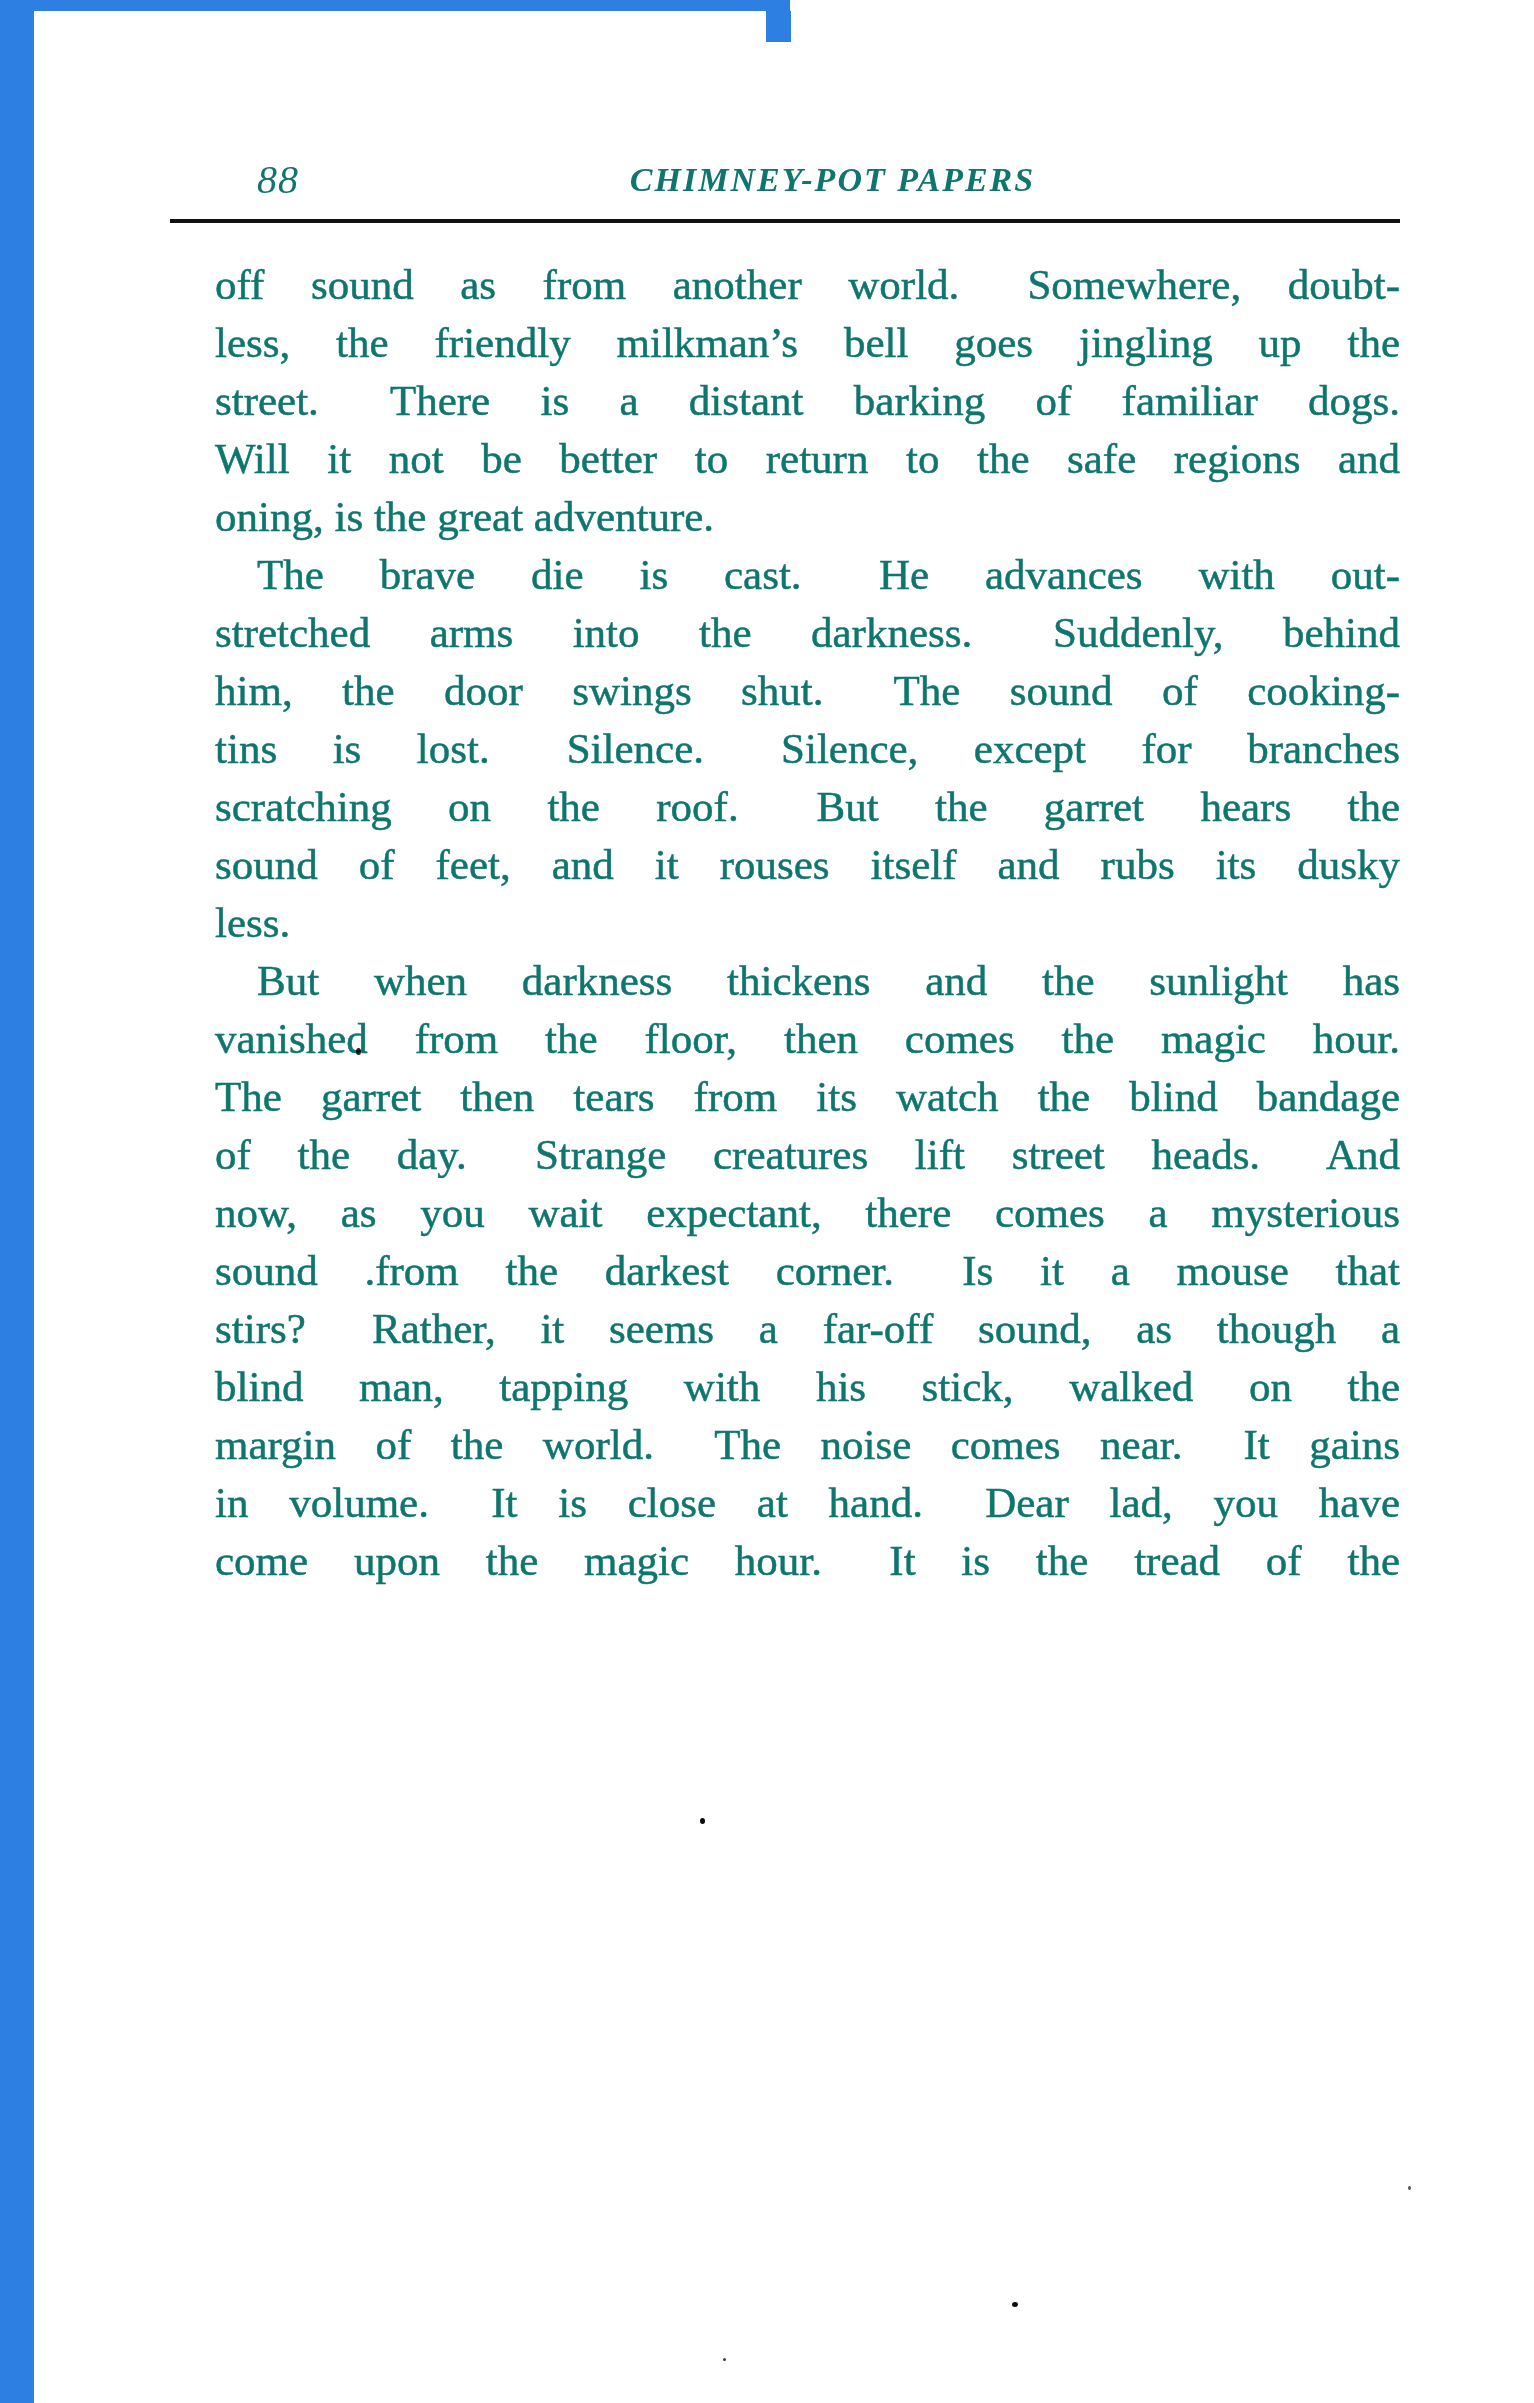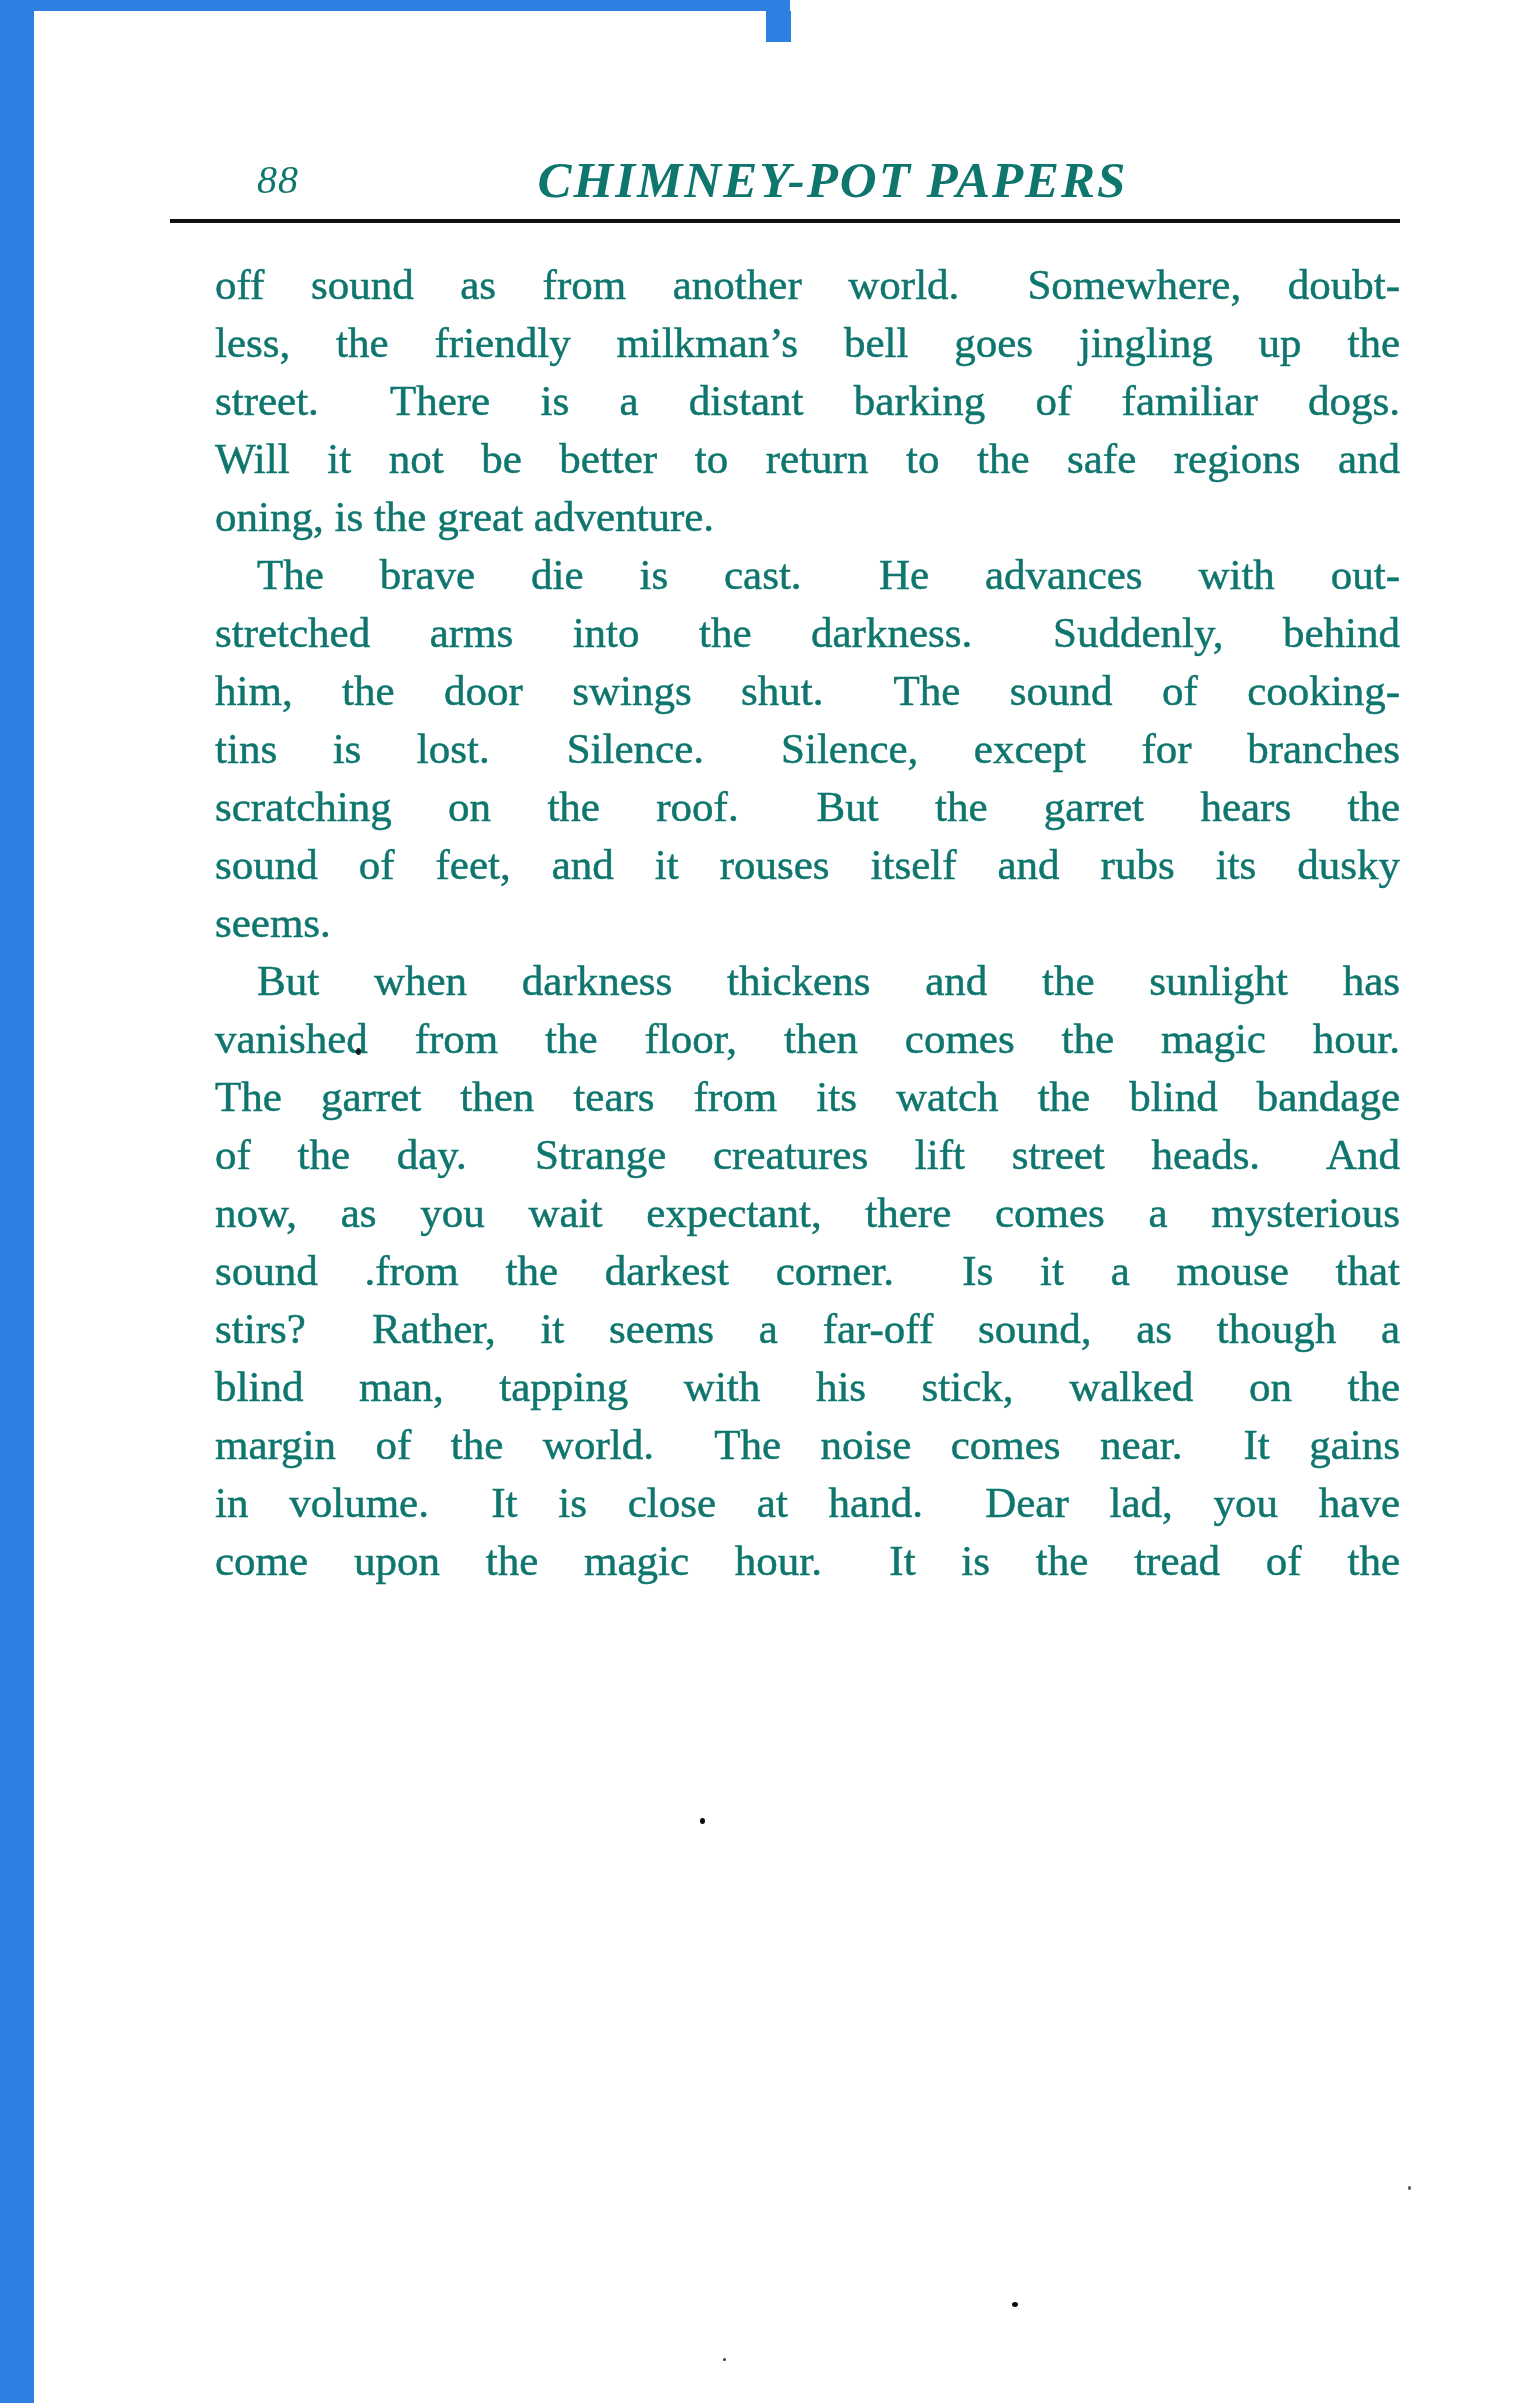--- a/index.html
+++ b/index.html
@@ -18,21 +18,21 @@
     padding-left: 95px; box-sizing: border-box;
     text-align: center; white-space: nowrap;
   }
   .page-num {
     position: absolute; left: 87px; top: 0;
     font-style: italic; font-size: 40px; line-height: 64px;
     letter-spacing: 1px;
   }
   .head-title {
     font-style: italic; font-weight: bold;
-    font-size: 51px; letter-spacing: 2px;
+    font-size: 34px; letter-spacing: 2px;
   }
   .head-rule {
     position: absolute; left: 170px; top: 219px;
     width: 1230px; height: 4px; background: #101010;
   }
 
   
   .text-block {
     position: absolute; left: 215px; top: 256px; width: 1185px;
     font-size: 43px; line-height: 58px;
@@ -67,21 +67,21 @@
       <div class="line">less, the friendly milkman’s bell goes jingling up the</div>
       <div class="line">street.  There is a distant barking of familiar dogs.</div>
       <div class="line">Will it not be better to return to the safe regions and</div>
       <div class="line last">oning, is the great adventure.</div>
       <div class="line indent">The brave die is cast.  He advances with out-</div>
       <div class="line">stretched arms into the darkness.  Suddenly, behind</div>
       <div class="line">him, the door swings shut.  The sound of cooking-</div>
       <div class="line">tins is lost.  Silence.  Silence, except for branches</div>
       <div class="line">scratching on the roof.  But the garret hears the</div>
       <div class="line">sound of feet, and it rouses itself and rubs its dusky</div>
-      <div class="line last">seems.</div>
+      <div class="line last">less.</div>
       <div class="line indent">But when darkness thickens and the sunlight has</div>
       <div class="line">vanished from the floor, then comes the magic hour.</div>
       <div class="line">The garret then tears from its watch the blind bandage</div>
       <div class="line">of the day.  Strange creatures lift street heads.  And</div>
       <div class="line">now, as you wait expectant, there comes a mysterious</div>
       <div class="line">sound .from the darkest corner.  Is it a mouse that</div>
       <div class="line">stirs?  Rather, it seems a far-off sound, as though a</div>
       <div class="line">blind man, tapping with his stick, walked on the</div>
       <div class="line">margin of the world.  The noise comes near.  It gains</div>
       <div class="line">in volume.  It is close at hand.  Dear lad, you have</div>

